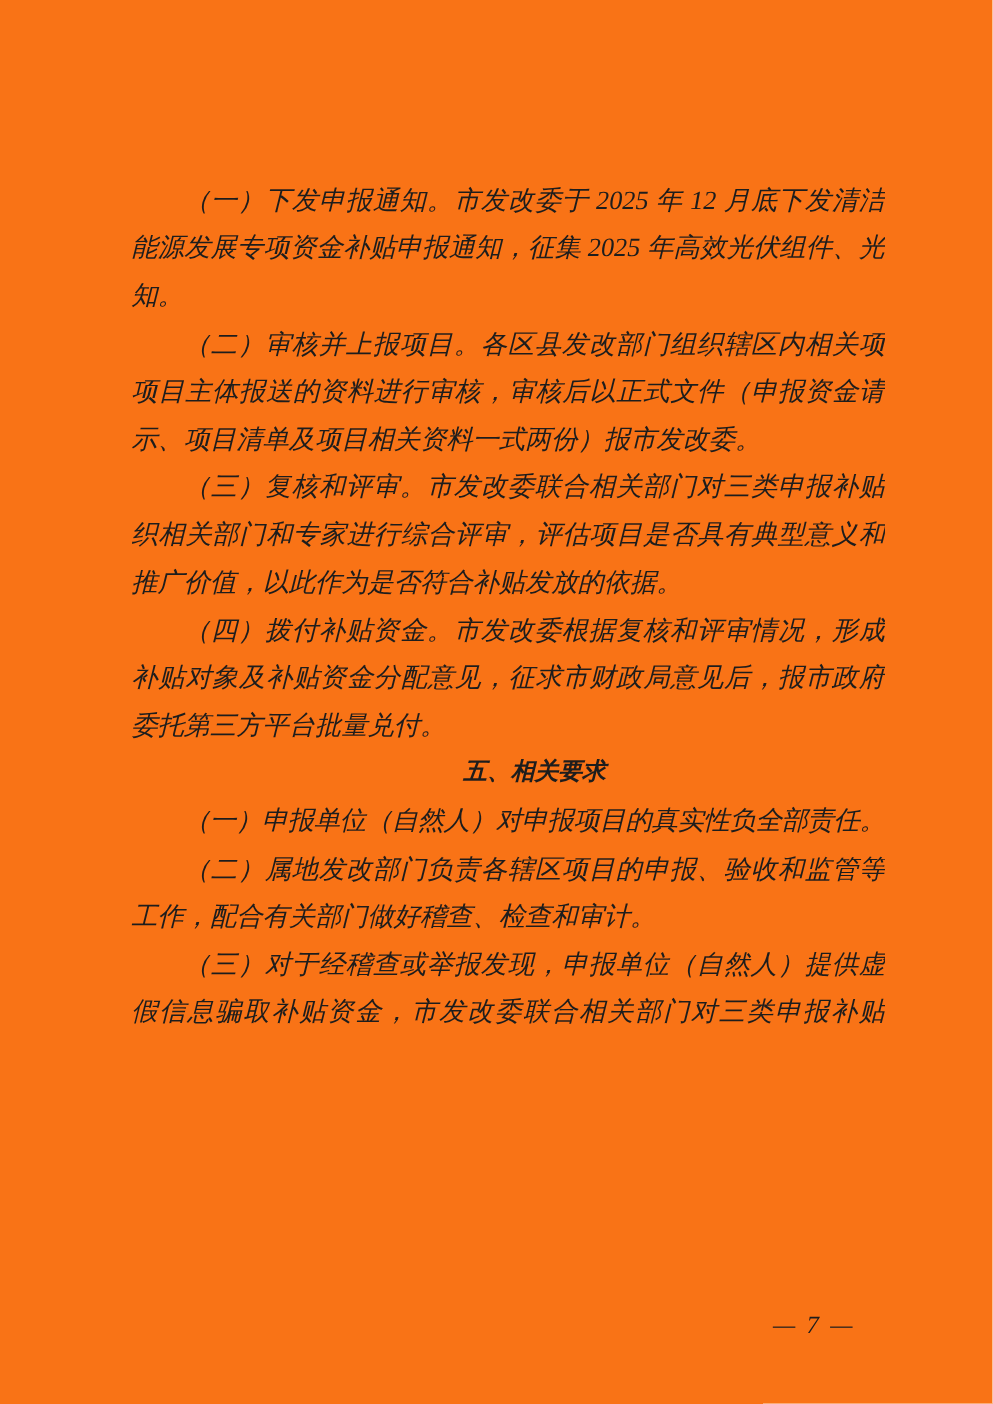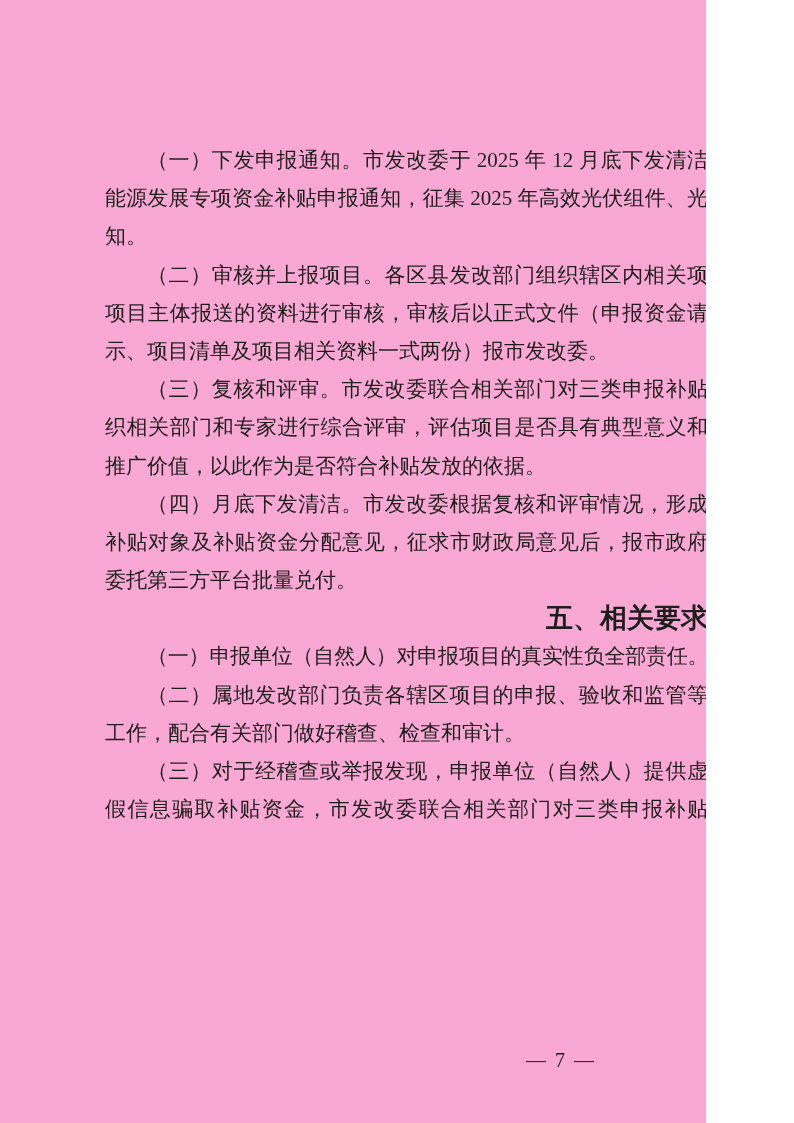--- a/index.html
+++ b/index.html
@@ -2,26 +2,27 @@
 <html><head>
 <meta charset="utf-8">
 <style>
   html, body {
     margin: 0;
     padding: 0;
     background: #ffffff;
   }
   .page {
     position: relative;
-    width: 706px;
+    width: 794px;
     height: 1123px;
-    background: #f9a8d4;
+    background: #f97316;
     font-family: "Liberation Serif", "DejaVu Serif", serif;
     color: #1d1d1d;
     overflow: hidden;
+    font-style: italic;
   }
   .content {
     position: absolute;
     left: 105px;
     top: 141px;
     width: 603px;
   }
   .block { margin: 0; padding: 0; }
   .line {
     font-size: 21px;
@@ -37,22 +38,22 @@
   }
   .line.first {
     text-indent: 42px;
   }
   .line.tight {
     letter-spacing: -0.6px;
   }
   .block.heading .line {
     font-family: "Liberation Sans", "DejaVu Sans", sans-serif;
     font-weight: 700;
-    font-size: 27px;
-    text-align: right;
+    font-size: 19px;
+    text-align: center;
   }
   .footer {
     position: absolute;
     top: 1046px;
     right: 112px;
     font-size: 20px;
     line-height: 28px;
     color: #1d1d1d;
     white-space: nowrap;
   }
@@ -74,21 +75,21 @@
         <div class="line first fill">（二）审核并上报项目。各区县发改部门组织辖区内相关项</div>
         <div class="line fill">项目主体报送的资料进行审核，审核后以正式文件（申报资金请</div>
         <div class="line">示、项目清单及项目相关资料一式两份）报市发改委。</div>
       </div>
       <div class="block para">
         <div class="line first fill">（三）复核和评审。市发改委联合相关部门对三类申报补贴</div>
         <div class="line fill">织相关部门和专家进行综合评审，评估项目是否具有典型意义和</div>
         <div class="line">推广价值，以此作为是否符合补贴发放的依据。</div>
       </div>
       <div class="block para">
-        <div class="line first fill">（四）月底下发清洁。市发改委根据复核和评审情况，形成</div>
+        <div class="line first fill">（四）拨付补贴资金。市发改委根据复核和评审情况，形成</div>
         <div class="line fill">补贴对象及补贴资金分配意见，征求市财政局意见后，报市政府</div>
         <div class="line">委托第三方平台批量兑付。</div>
       </div>
       <div class="block heading">
         <div class="line first">五、相关要求</div>
       </div>
       <div class="block para">
         <div class="line first fill tight">（一）申报单位（自然人）对申报项目的真实性负全部责任。</div>
       </div>
       <div class="block para">

